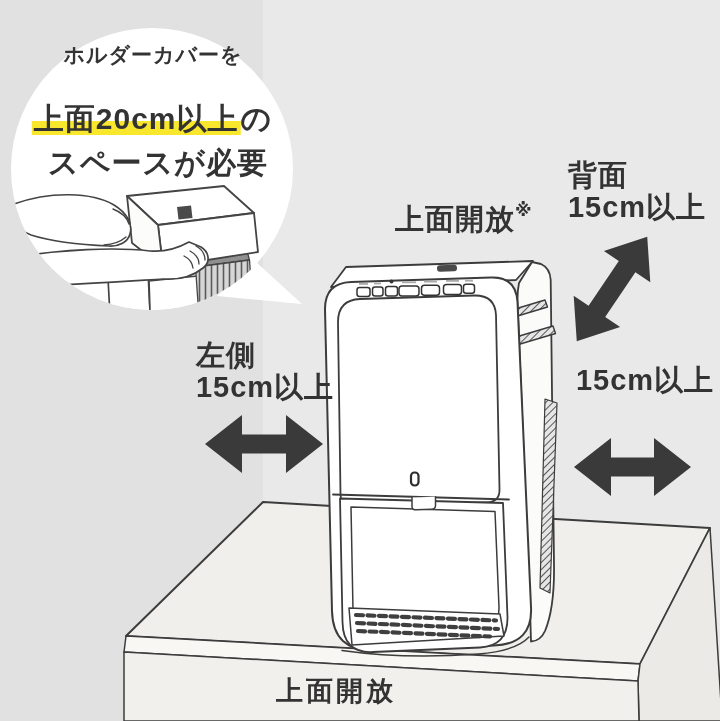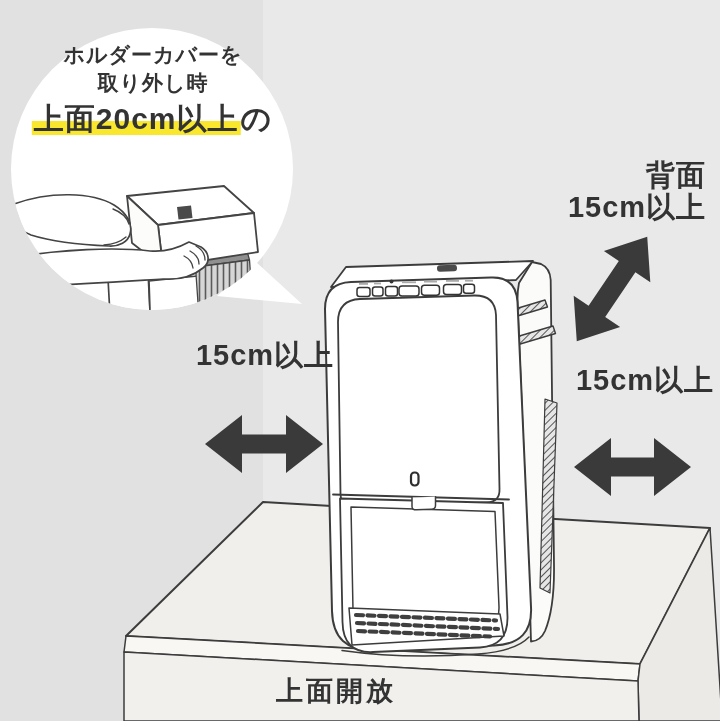--- a/index.html
+++ b/index.html
@@ -6,21 +6,21 @@
     --ink:#333333; --arrow:#3A3A3A; --highlight:#F8E72C;
     --wall-left:#E1E1E1; --wall-right:#E9E9E9; --line:#3C3C3C;
   }
   html,body{margin:0;padding:0;background:#fff;}
   .stage{position:relative;width:720px;height:721px;overflow:hidden;
          font-family:"Liberation Sans","DejaVu Sans",sans-serif;background:var(--wall-right);}
   .scene{position:absolute;left:0;top:0;}
   .scene *{stroke-linejoin:round;stroke-linecap:round;}
   .ln{stroke:var(--line);}
   .jp{position:absolute;color:var(--ink);font-weight:700;white-space:nowrap;
-      transform:translateX(-50%);text-align:right;line-height:1.12;letter-spacing:1px;}
+      transform:translateX(-50%);text-align:left;line-height:1.12;letter-spacing:1px;}
   .lbl-top{left:462px;top:201px;font-size:29px;transform:none;text-align:left;left:395px;}
   .lbl-top .note{font-size:17px;vertical-align:13px;letter-spacing:0;}
   .lbl-back{left:637px;top:159px;font-size:29px;}
   .lbl-left{left:265px;top:339px;font-size:29px;}
   .lbl-right{left:645px;top:364px;font-size:29px;}
   .lbl-front{left:336px;top:676px;font-size:27px;letter-spacing:3px;}
   .co-l1{left:153px;top:43px;font-size:21px;font-weight:700;}
   .co-l2{left:153px;top:71px;font-size:21px;font-weight:700;}
   .co-l3{left:152px;top:102px;font-size:30px;}
   .co-l4{left:158px;top:146px;font-size:30px;}
@@ -124,27 +124,29 @@
           <path fill="#FFFFFF" d="M 10,258 C 62,249 116,247 150,251 C 168,252.5 180,247 189,242 L 201,247 C 209,252 211,262 203,268 C 192,277 177,280 163,279 C 115,282 58,286 16,286 C 5,276 4,264 10,258 Z"></path>
           <path d="M 196,246 Q 205,251 205,260" stroke-width="1.3"></path>
           <path d="M 190,251 Q 199,256 199,264" stroke-width="1.3"></path>
           <path d="M 184,256 Q 192,260 193,268" stroke-width="1.3"></path>
         </g>
       </g>
     </g>
   </svg>
 
   <div class="jp co-l1">ホルダーカバーを</div>
-  <div class="jp co-l2">取り外し時</div>
   <div class="jp co-l3"><span class="hl">上面20cm以上</span><span>の</span></div>
+  <div class="jp co-l4">スペースが必要</div>
 
+  <div class="jp lbl-top"><span>上面開放</span><span class="note">※</span></div>
   <div class="jp lbl-back">
     <div>背面</div>
     <div>15cm以上</div>
   </div>
   <div class="jp lbl-left">
+    <div>左側</div>
     <div>15cm以上</div>
   </div>
   <div class="jp lbl-right">
     <div>15cm以上</div>
   </div>
   <div class="jp lbl-front">上面開放</div>
 </div>
 
 </body></html>

